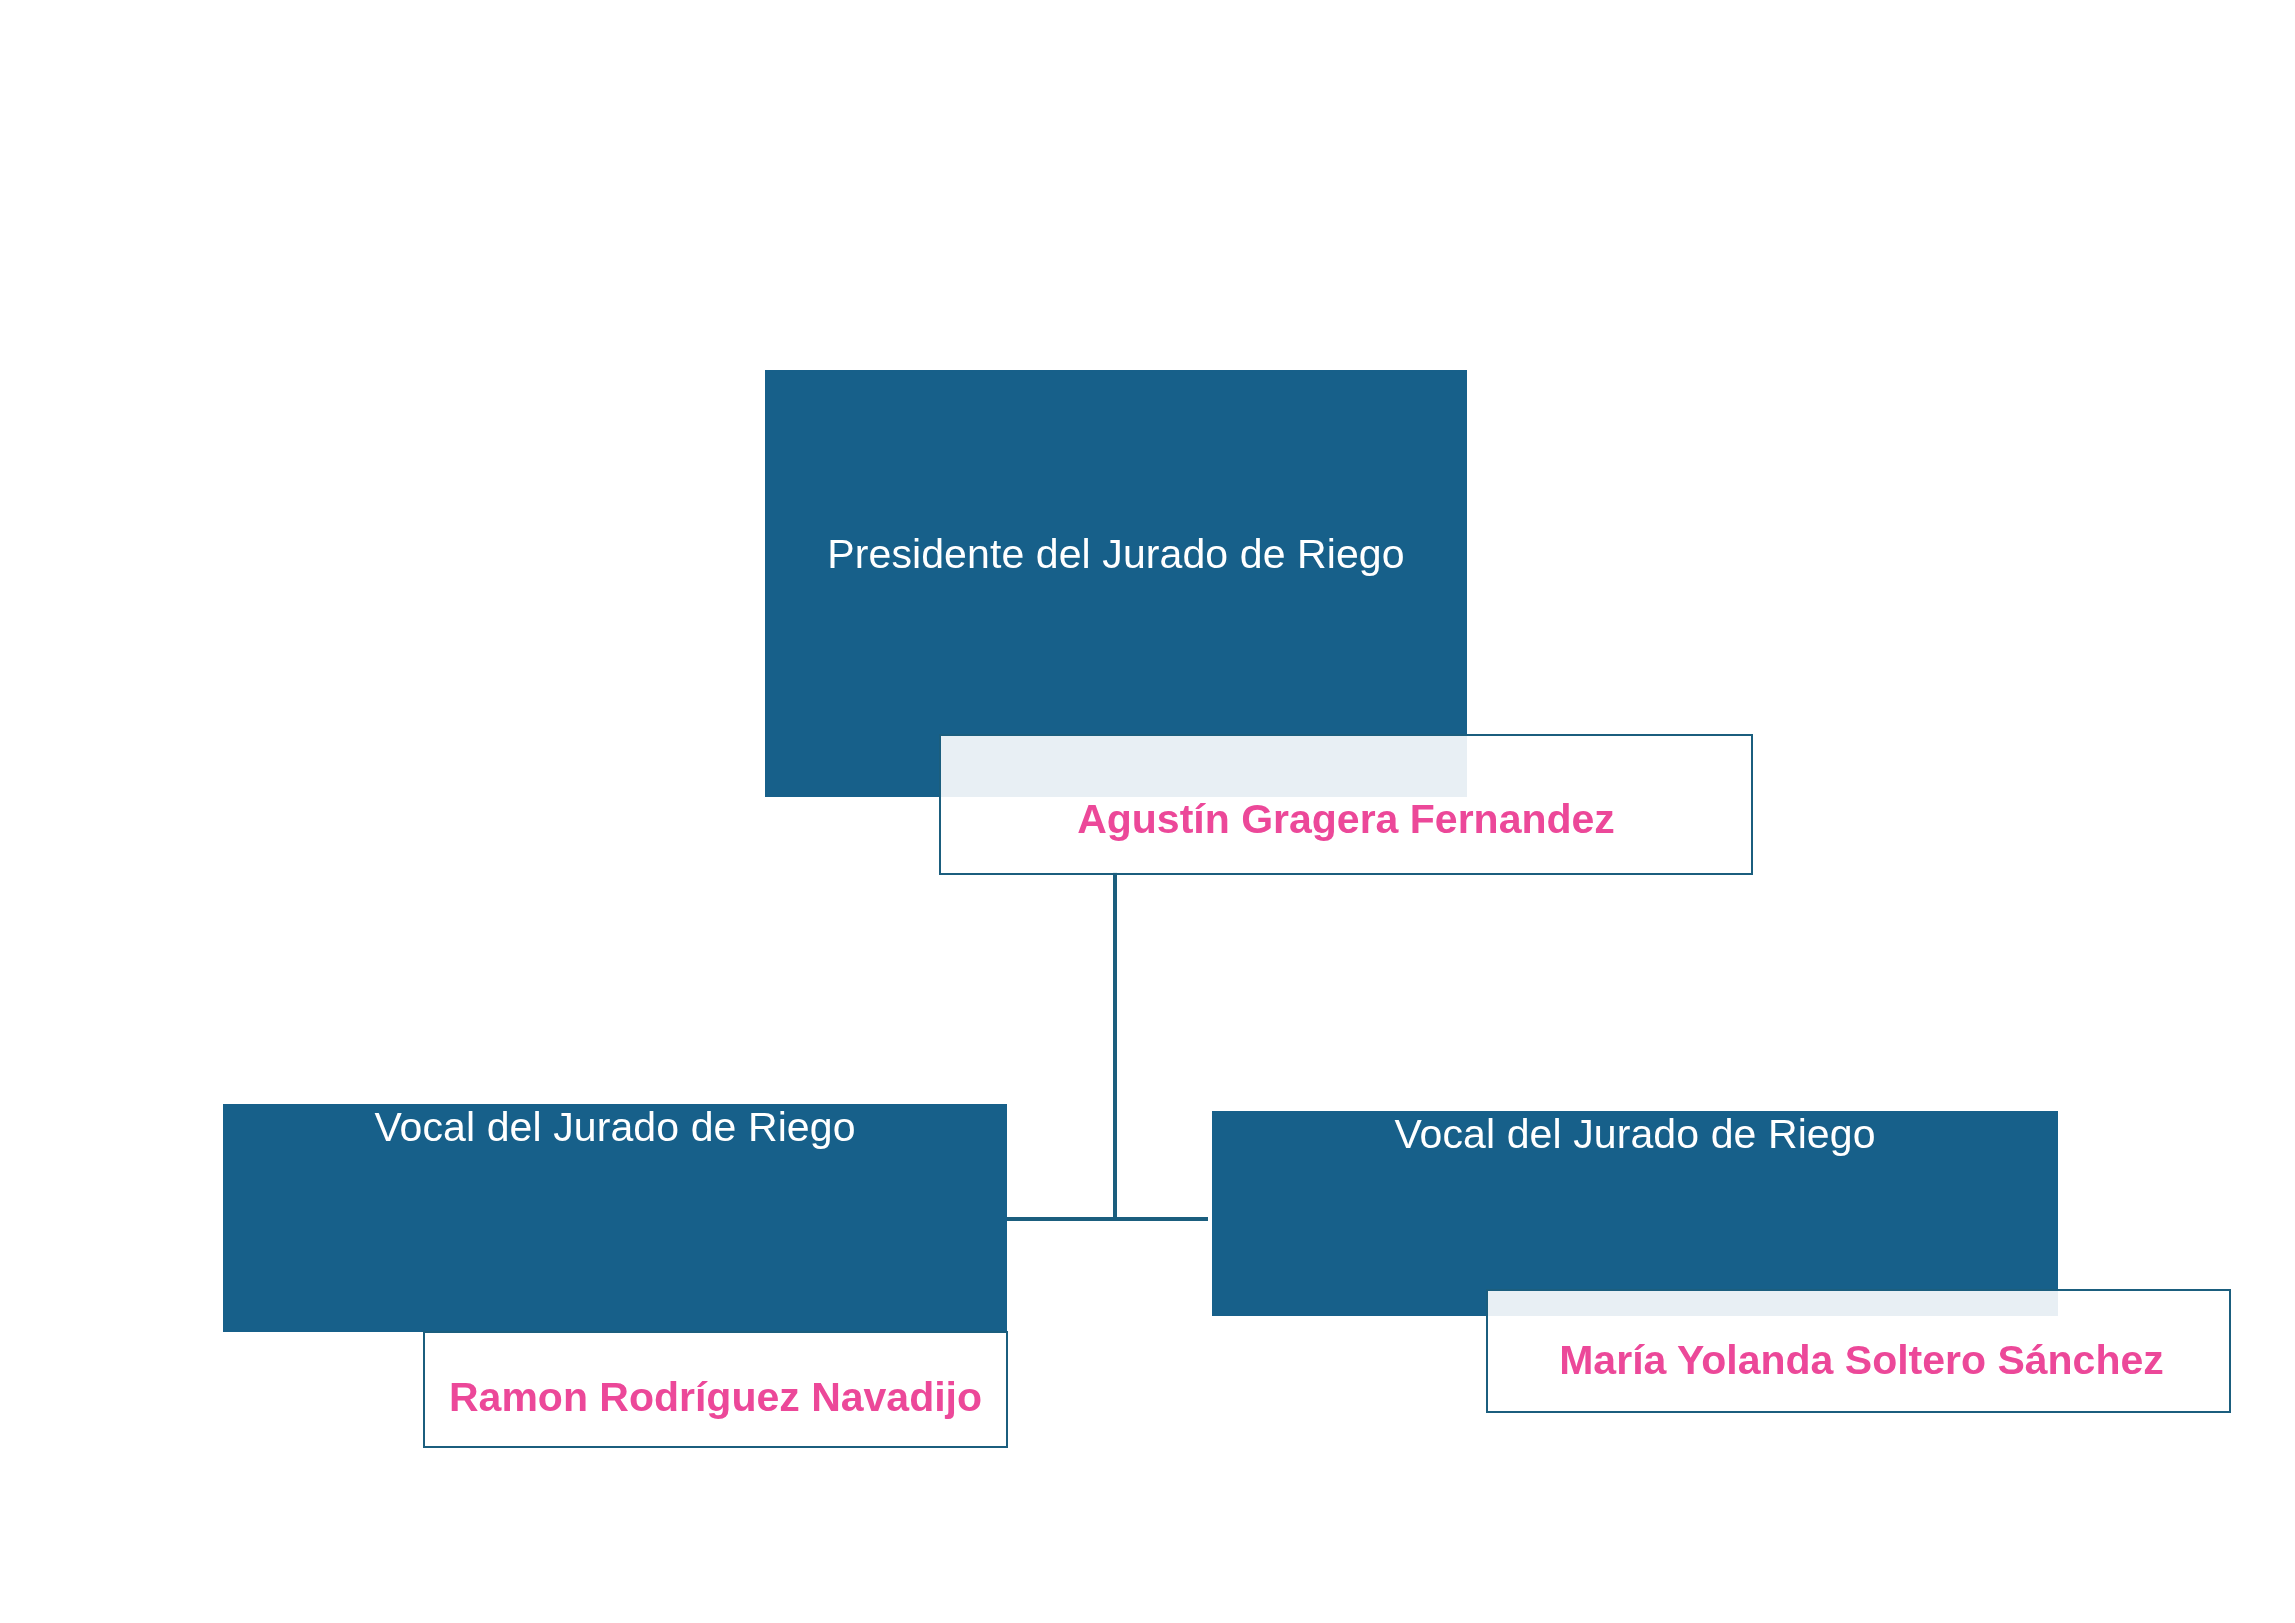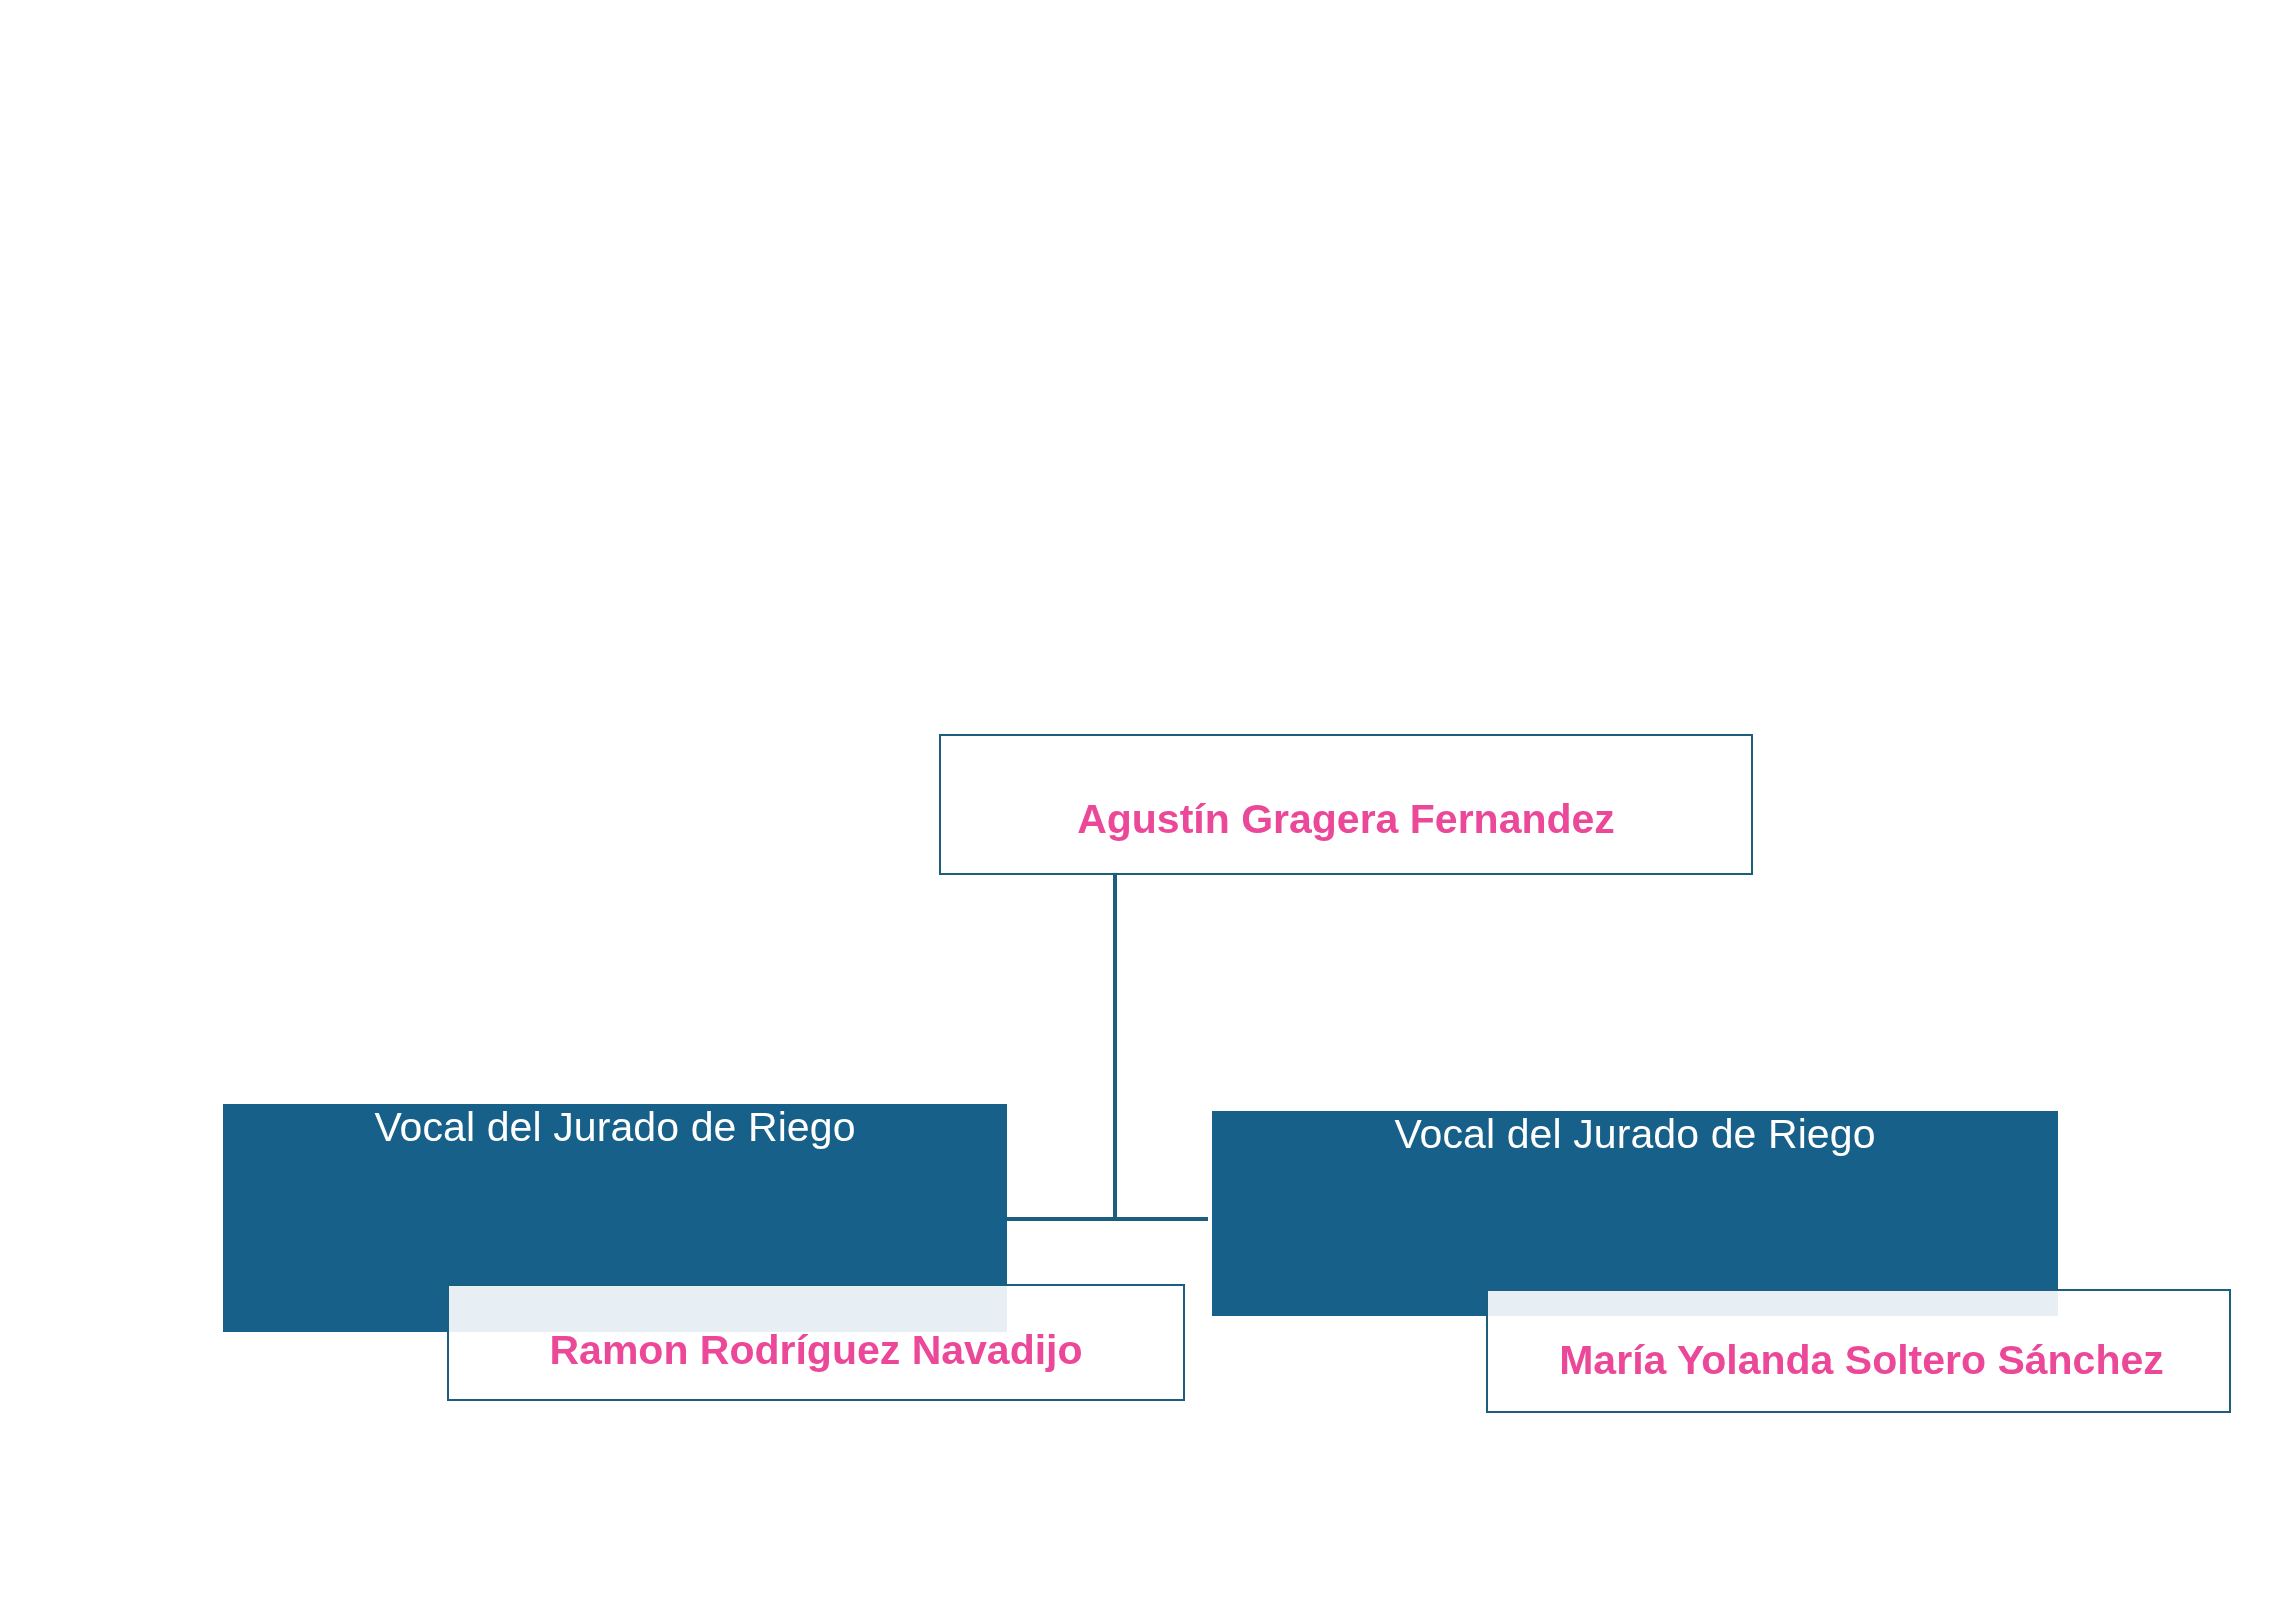--- a/index.html
+++ b/index.html
@@ -95,30 +95,33 @@
 </style>
 </head>
 <body>
 
 <div id="org-canvas">
 
   <div class="connector connector-v" style="left:1113px; top:872px; height:349px;"></div>
 
   <div class="connector connector-h" style="left:1007px; top:1217px; width:201px;"></div>
 
+  <div class="role-box" id="role-box-president" style="left:765px; top:370px; width:702px; height:427px;">
+    <span class="role-label">Presidente del Jurado de Riego</span>
+  </div>
 
   <div class="name-box" id="name-box-president" style="left:939px; top:734px; width:814px; height:141px;">
     <span class="name-label">Agustín Gragera Fernandez</span>
   </div>
 
   <div class="role-box role-box-vocal" id="role-box-vocal-left" style="left:223px; top:1104px; width:784px; height:228px;">
     <span class="role-label">Vocal del Jurado de Riego</span>
   </div>
 
-  <div class="name-box" id="name-box-vocal-left" style="left:423px; top:1284px; width:738px; height:117px;margin-left:24px;">
+  <div class="name-box" id="name-box-vocal-left" style="left:423px; top:1331px; width:585px; height:117px;">
     <span class="name-label">Ramon Rodríguez Navadijo</span>
   </div>
 
   <div class="role-box role-box-vocal" id="role-box-vocal-right" style="left:1212px; top:1111px; width:846px; height:205px;">
     <span class="role-label">Vocal del Jurado de Riego</span>
   </div>
 
   <div class="name-box" id="name-box-vocal-right" style="left:1486px; top:1289px; width:745px; height:124px;padding-left:6px;">
     <span class="name-label">María Yolanda Soltero Sánchez</span>
   </div>

